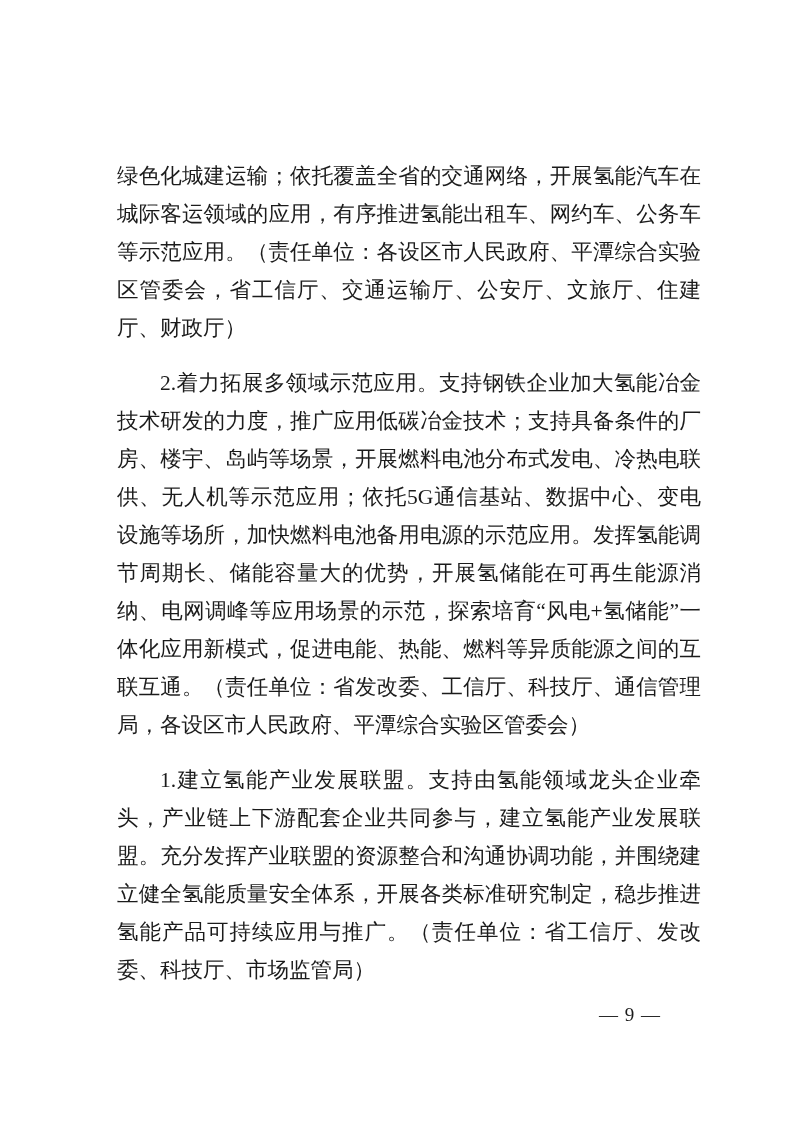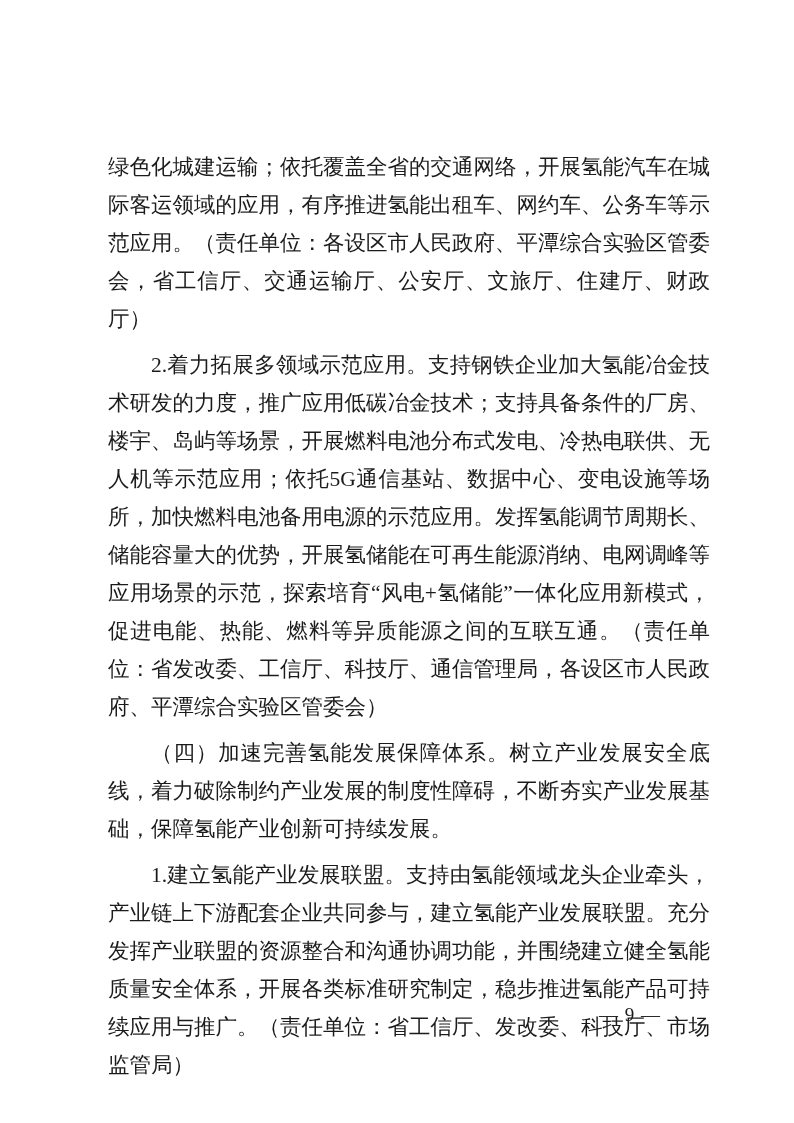--- a/index.html
+++ b/index.html
@@ -21,21 +21,21 @@
     left: 100px;
     top: 140px;
     width: 618px;
     font-size: 21.5px;
     line-height: 38px;
     text-align: justify;
     text-justify: inter-ideograph;
     letter-spacing: 0;
   }
   .para {
-    margin: 8px;
+    margin: 17px;
     padding: 0;
   }
   .para.indent {
     text-indent: 2em;
   }
   .run {
     font-weight: normal;
   }
   .run.bold {
     font-weight: normal;
@@ -52,17 +52,16 @@
     color: #1b1b1b;
   }
 </style>
 </head>
 <body>
 
 <div class="page">
   <div class="doc-body" id="doc-body">
       <p class="para"><span class="run">绿色化城建运输；依托覆盖全省的交通网络，开展氢能汽车在城际客运领域的应用，有序推进氢能出租车、网约车、公务车等示范应用。（责任单位：各设区市人民政府、平潭综合实验区管委会，省工信厅、交通运输厅、公安厅、文旅厅、住建厅、财政厅）</span></p>
       <p class="para indent"><span class="run bold">2.着力拓展多领域示范应用。</span><span class="run">支持钢铁企业加大氢能冶金技术研发的力度，推广应用低碳冶金技术；支持具备条件的厂房、楼宇、岛屿等场景，开展燃料电池分布式发电、冷热电联供、无人机等示范应用；依托5G通信基站、数据中心、变电设施等场所，加快燃料电池备用电源的示范应用。发挥氢能调节周期长、储能容量大的优势，开展氢储能在可再生能源消纳、电网调峰等应用场景的示范，探索培育“风电+氢储能”一体化应用新模式，促进电能、热能、燃料等异质能源之间的互联互通。（责任单位：省发改委、工信厅、科技厅、通信管理局，各设区市人民政府、平潭综合实验区管委会）</span></p>
-      <p class="para indent"><span class="run bold">（四）加速完善氢能发展保障体系。</span><span class="run">树立产业发展安全底线，着力破除制约产业发展的制度性障碍，不断夯实产业发展基础，保障氢能产业创新可持续发展。</span></p>
       <p class="para indent"><span class="run bold">1.建立氢能产业发展联盟。</span><span class="run">支持由氢能领域龙头企业牵头，产业链上下游配套企业共同参与，建立氢能产业发展联盟。充分发挥产业联盟的资源整合和沟通协调功能，并围绕建立健全氢能质量安全体系，开展各类标准研究制定，稳步推进氢能产品可持续应用与推广。（责任单位：省工信厅、发改委、科技厅、市场监管局）</span></p>
     </div>
   <div class="page-number">— 9 —</div>
 </div>
 
 </body></html>

